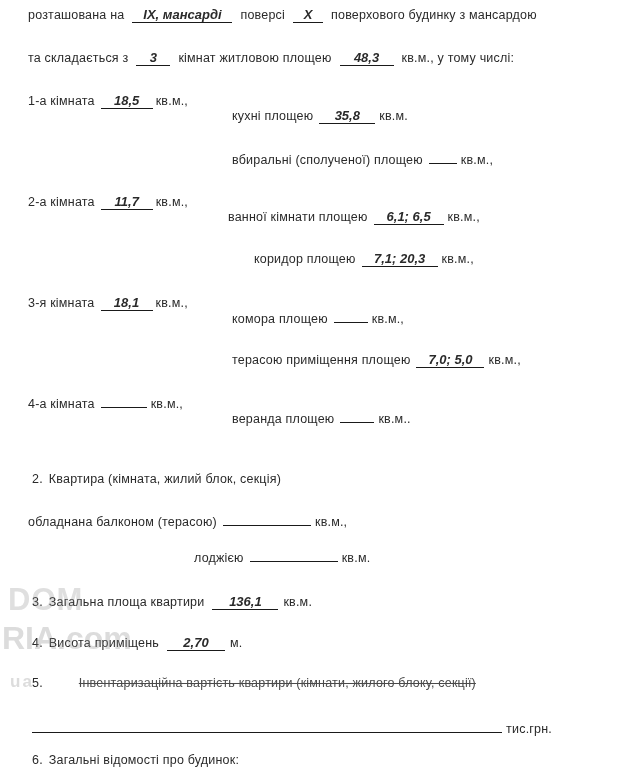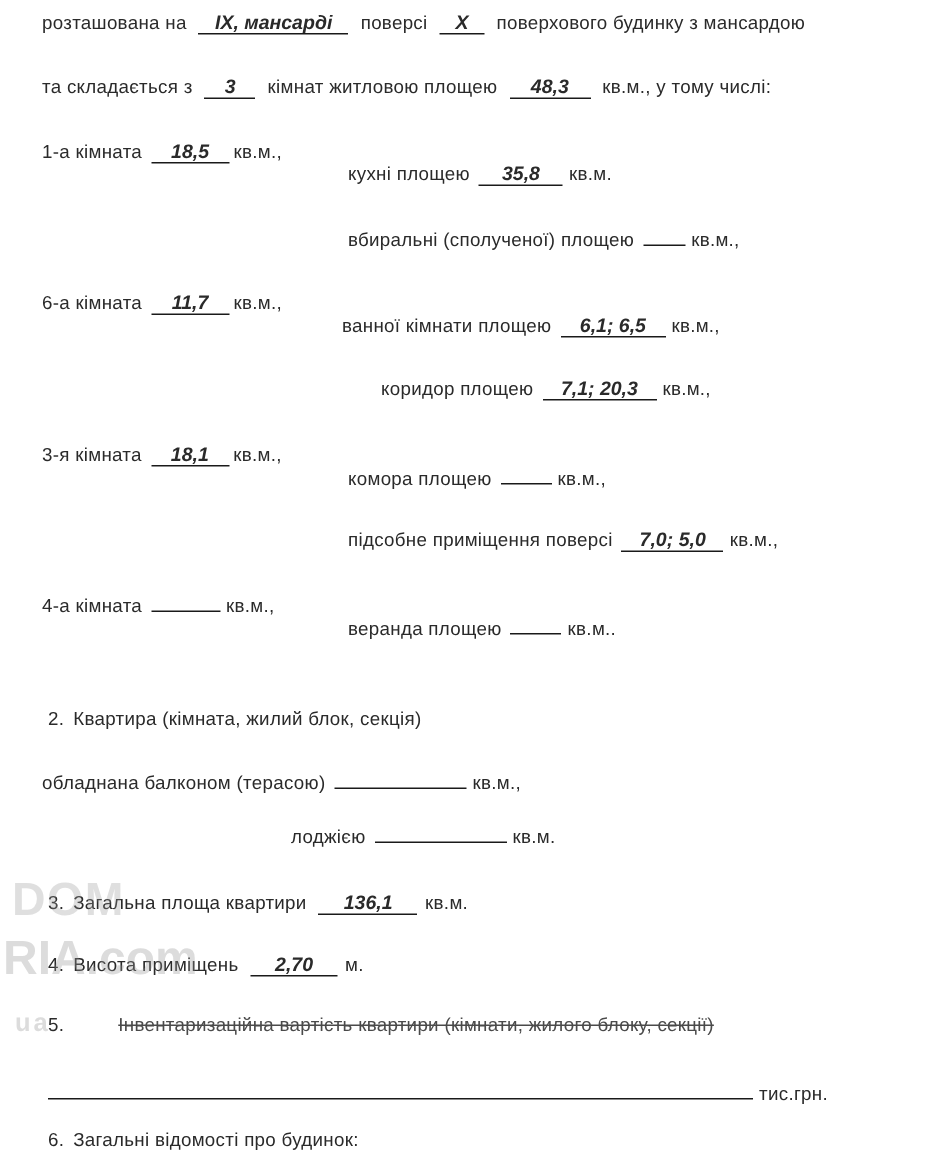--- a/index.html
+++ b/index.html
@@ -124,21 +124,21 @@
 
   <div class="row" style="left:232px; top:92px;">
     <span class="txt">вбиральні (сполученої) площею</span>
     <span class="sp" style="width:6px"></span>
     <span class="blank" style="width:28px"></span>
     <span class="sp" style="width:4px"></span>
     <span class="txt">кв.м.,</span>
   </div>
 
   <div class="row" style="left:28px; top:120px;">
-    <span class="txt">6-а кімната</span>
+    <span class="txt">2-а кімната</span>
     <span class="sp" style="width:6px"></span>
     <span class="fill" style="min-width:44px">11,7</span>
     <span class="sp" style="width:3px"></span>
     <span class="txt">кв.м.,</span>
   </div>
   <div class="row" style="left:228px; top:120px;">
     <span class="txt">ванної кімнати площею</span>
     <span class="sp" style="width:6px"></span>
     <span class="fill" style="min-width:62px">6,1; 6,5</span>
     <span class="sp" style="width:4px"></span>
@@ -162,21 +162,21 @@
   </div>
   <div class="row" style="left:232px; top:176px;">
     <span class="txt">комора  площею</span>
     <span class="sp" style="width:6px"></span>
     <span class="blank" style="width:34px"></span>
     <span class="sp" style="width:4px"></span>
     <span class="txt">кв.м.,</span>
   </div>
 
   <div class="row" style="left:232px; top:204px;">
-    <span class="txt">підсобне приміщення  поверсі</span>
+    <span class="txt">терасою приміщення  площею</span>
     <span class="sp" style="width:6px"></span>
     <span class="fill" style="min-width:60px">7,0; 5,0</span>
     <span class="sp" style="width:4px"></span>
     <span class="txt">кв.м.,</span>
   </div>
 
   <div class="row" style="left:28px; top:232px;">
     <span class="txt">4-а кімната</span>
     <span class="sp" style="width:6px"></span>
     <span class="blank" style="width:46px"></span>

